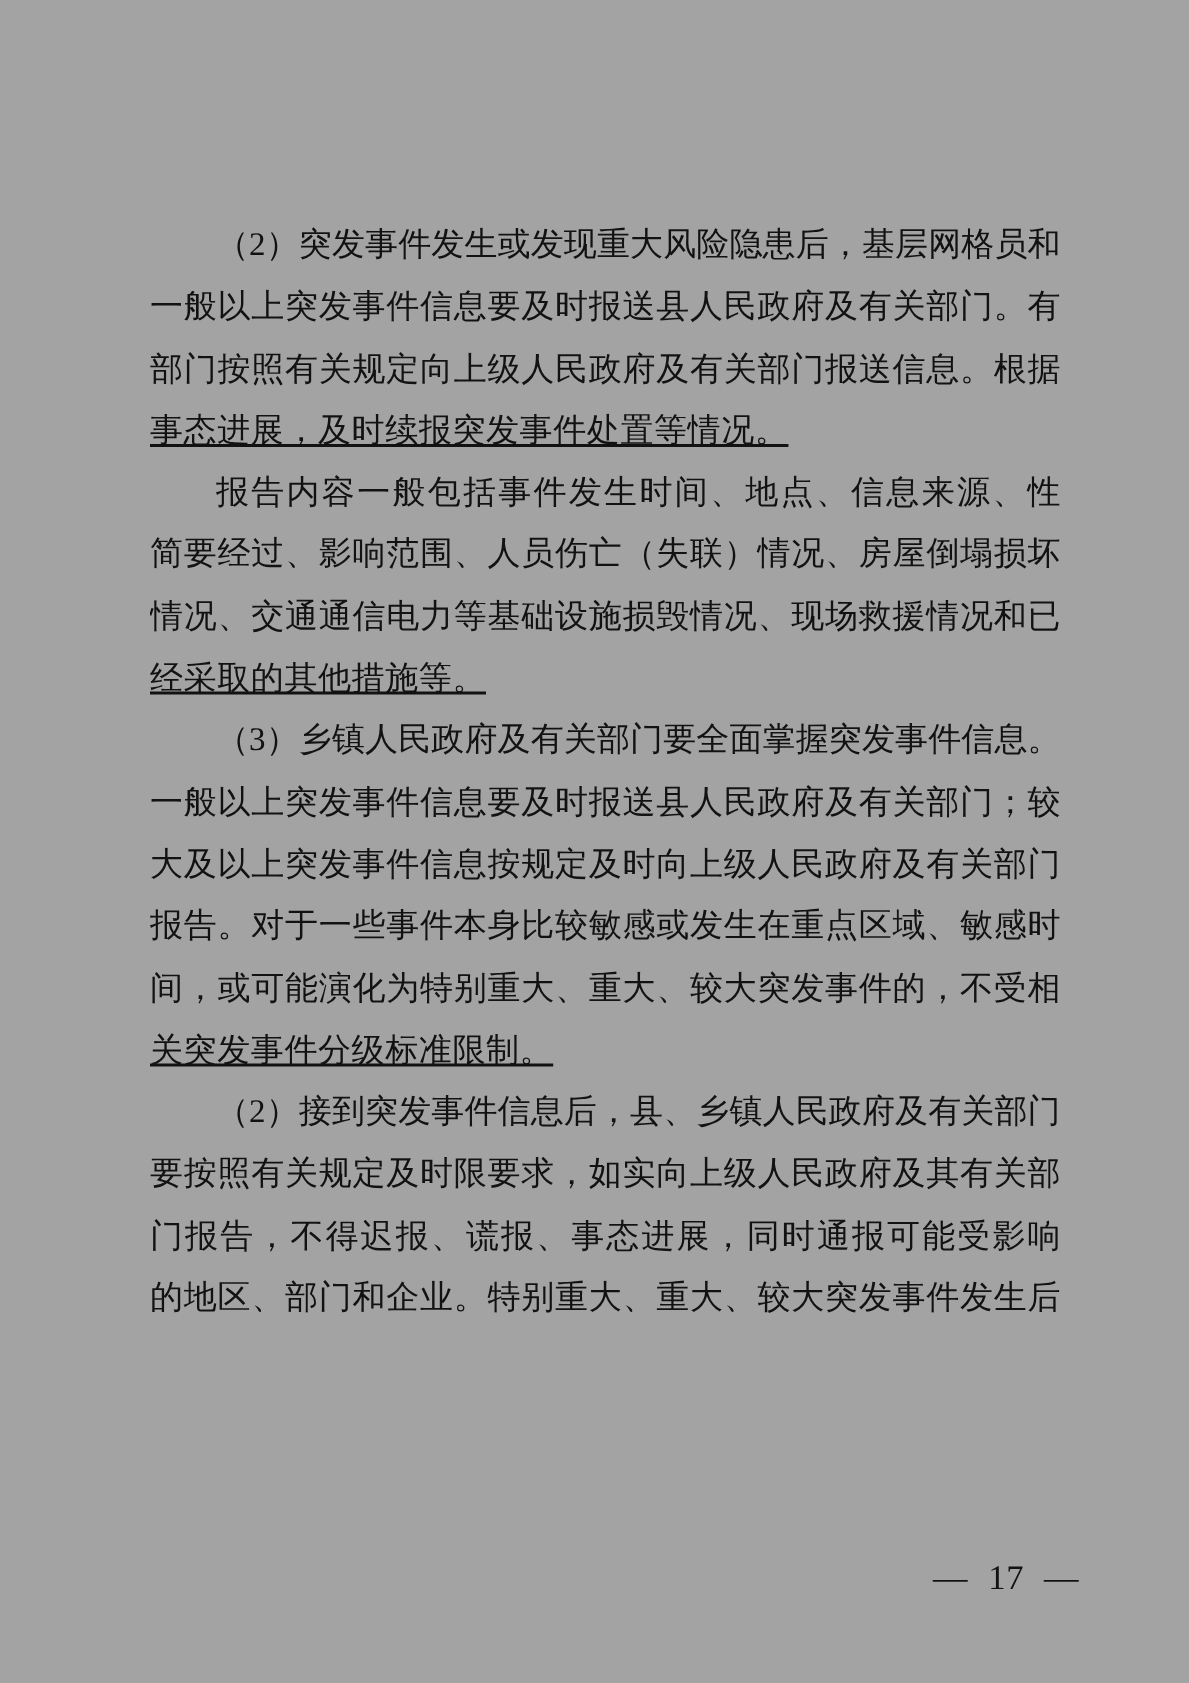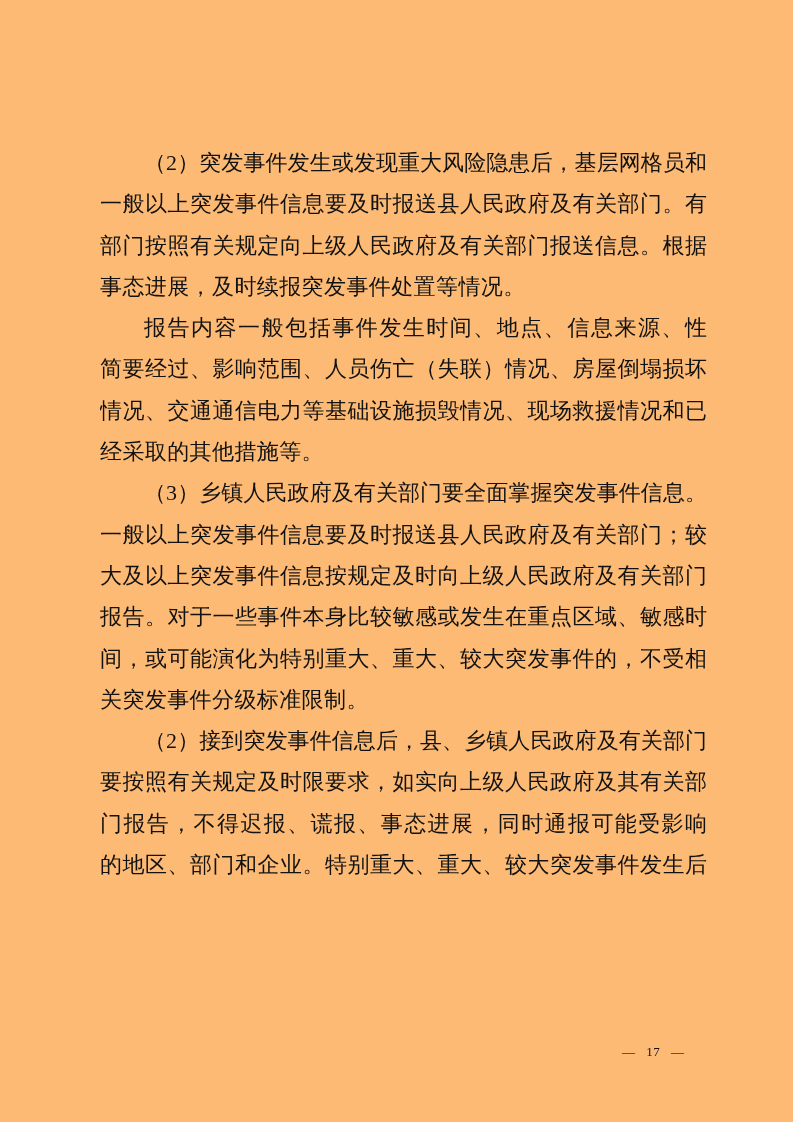--- a/index.html
+++ b/index.html
@@ -4,21 +4,21 @@
 <style>
   html, body {
     margin: 0;
     padding: 0;
     background: #ffffff;
   }
   .page {
     position: relative;
     width: 793px;
     height: 1122px;
-    background: #fdba74;
+    background: #a3a3a3;
     overflow: hidden;
     font-family: "Liberation Serif", "DejaVu Serif", serif;
   }
   .textblock {
     position: absolute;
     left: 100px;
     top: 142px;
     width: 607px;
   }
   .line {
@@ -31,28 +31,29 @@
     text-justify: inter-character;
     overflow: hidden;
   }
   .line.indent {
     text-indent: 2em;
   }
   .line.short {
     text-align: right;
     text-align-last: left;
     letter-spacing: 0.4px;
+    text-decoration: underline;
   }
   .footer {
     position: absolute;
     left: 622px;
     top: 1039px;
     height: 26px;
     line-height: 26px;
-    font-size: 13px;
+    font-size: 23px;
     color: #121212;
     word-spacing: 7px;
     letter-spacing: 0.5px;
     font-family: "Liberation Serif", "DejaVu Serif", serif;
     text-align: center;
   }
 </style>
 </head>
 <body>
 

